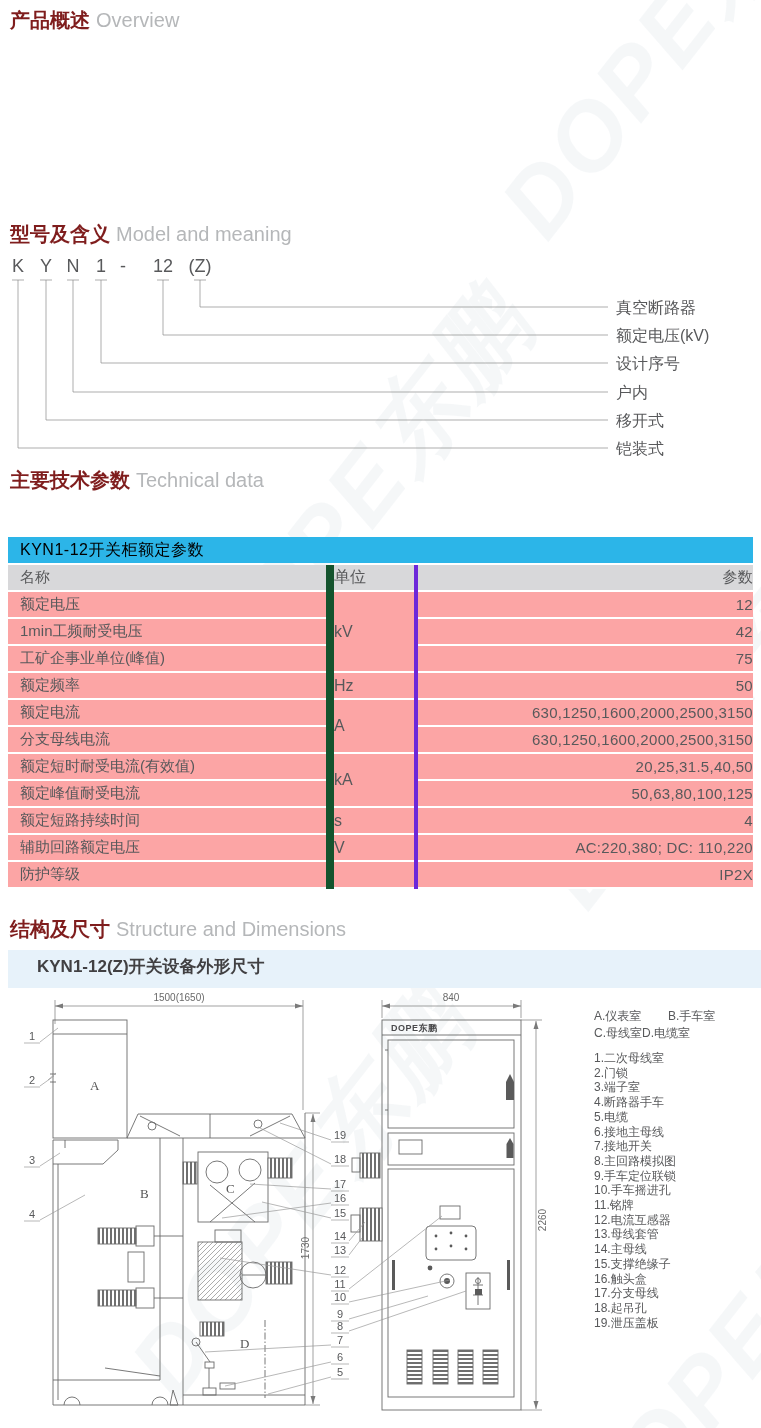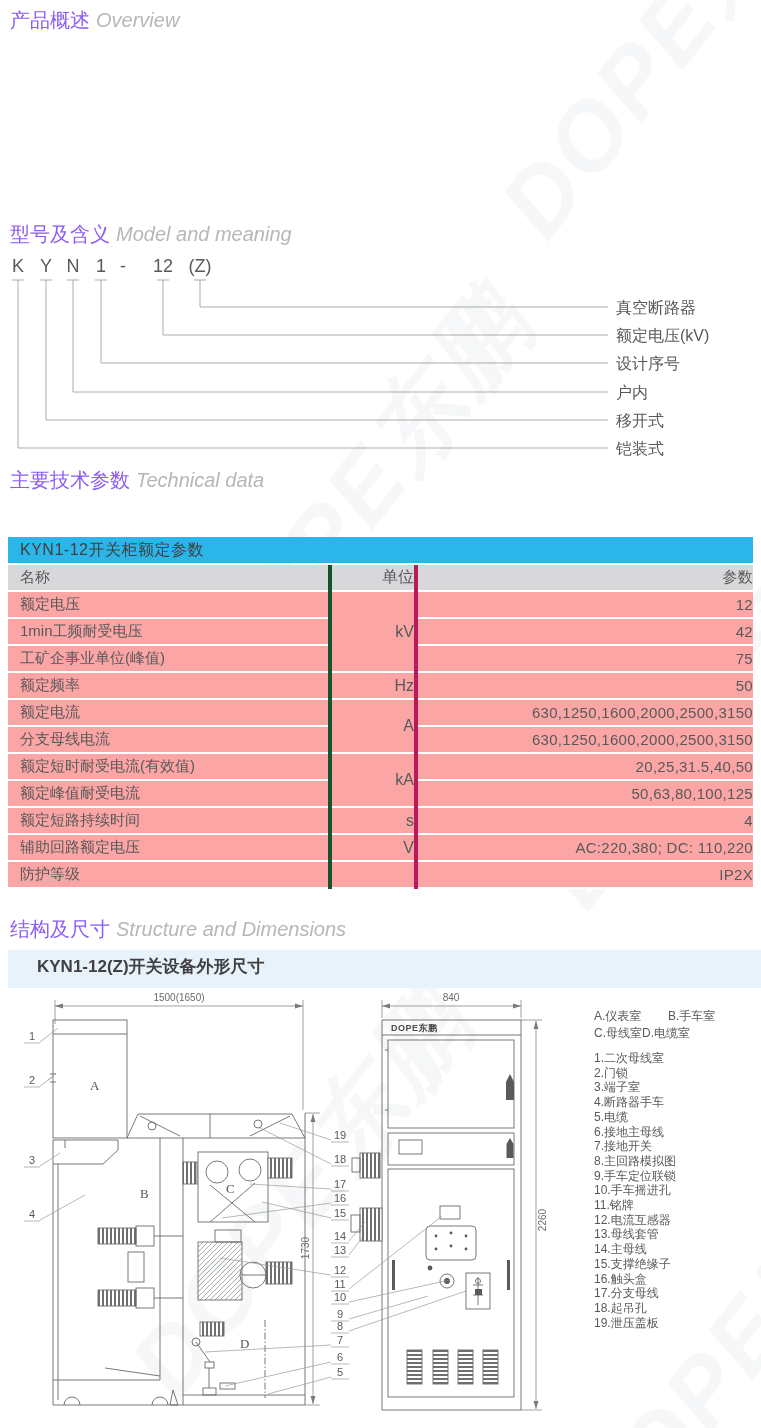--- a/index.html
+++ b/index.html
@@ -9,44 +9,44 @@
     font-family:"Liberation Sans","DejaVu Sans",sans-serif;
     color:#58595b;
   }
   .wm{
     position:absolute;font-weight:bold;font-style:italic;
     font-size:95px;color:#8da4b5;opacity:0.08;white-space:nowrap;
     transform:rotate(-52deg);z-index:0;letter-spacing:4px;pointer-events:none;
   }
   .content{position:relative;z-index:1;}
   .sec-title{position:absolute;left:10px;font-size:20px;line-height:24px;white-space:nowrap;}
-  .sec-title .zh{color:#8b5cf6;font-weight:normal;}
-  .sec-title .en{color:#b5b7b9;font-weight:normal;margin-left:6px;font-style:italic;}
+  .sec-title .zh{color:#7f1d1d;font-weight:bold;}
+  .sec-title .en{color:#b5b7b9;font-weight:normal;margin-left:6px;}
   .paras{position:absolute;left:8px;top:40px;width:747px;}
   .paras p{
     margin:0;font-size:16.5px;line-height:37.5px;color:#58595b;
     text-indent:2em;text-align:justify;letter-spacing:0.2px;
   }
   
   .tbl-wrap{position:absolute;left:8px;top:537px;width:745px;}
   .tbl-title{
-    background:#2cb5e8;color:#404040;height:26px;line-height:26px;
+    background:#2cb5e8;color:#000000;height:26px;line-height:26px;
     padding-left:12px;font-size:16px;font-weight:500;letter-spacing:0.5px;
   }
   table.params{border-collapse:collapse;width:745px;table-layout:fixed;margin-top:2px;}
   table.params col.c-name{width:322px;}
   table.params col.c-unit{width:86px;}
   table.params td,table.params th{
     font-size:15px;font-weight:normal;color:#58595b;
     height:25px;background:#fca5a5;border-bottom:2px solid #ffffff;
     vertical-align:middle;padding:0;
   }
   table.params .hdr td{background:#d8d8da;}
-  table.params td.name{text-align:left;padding-left:12px;border-right:4px solid #14532d;}
-  table.params td.unit{text-align:right;border-right:4px solid #be185d;font-size:16px;}
+  table.params td.name{text-align:left;padding-left:12px;border-right:8px solid #14532d;}
+  table.params td.unit{text-align:left;border-right:4px solid #6d28d9;font-size:16px;}
   table.params td.val{text-align:right;letter-spacing:0.3px;}
   
   .sub-bar{
     position:absolute;left:8px;top:950px;width:733px;height:38px;line-height:33px;
     background:#e7f2fa;color:#414042;font-size:17px;font-weight:700;padding-left:29px;
   }
   .legend{position:absolute;left:594px;top:1008px;width:164px;font-size:12px;color:#58595b;}
   .legend .rooms{margin-bottom:9px;line-height:17px;}
   .legend .rooms span{display:inline-block;}
   .legend .rooms span:nth-child(odd){width:74px;}

